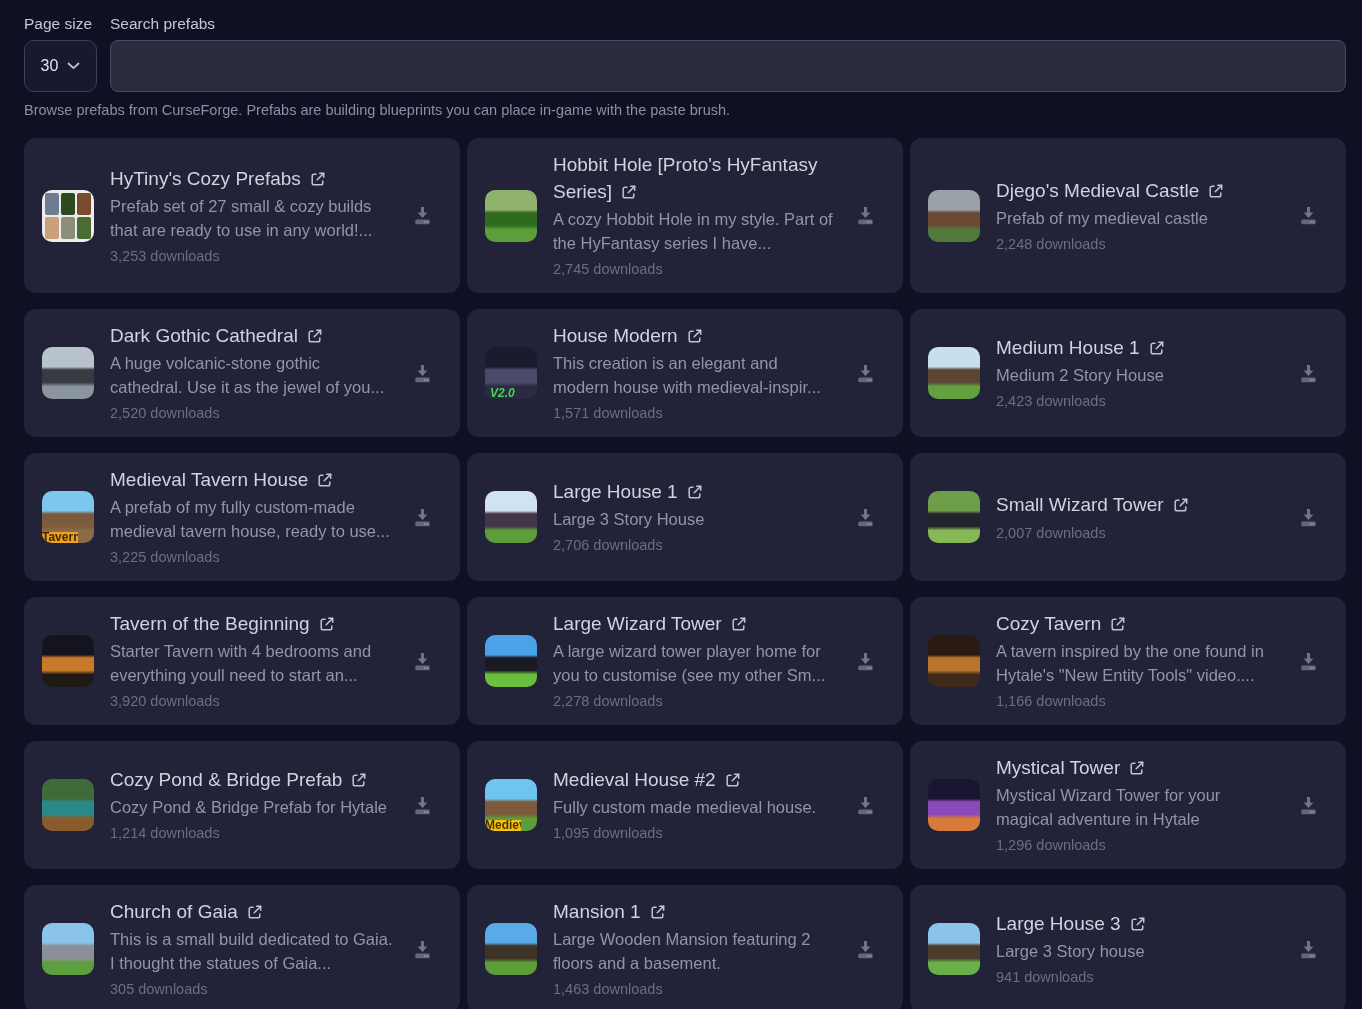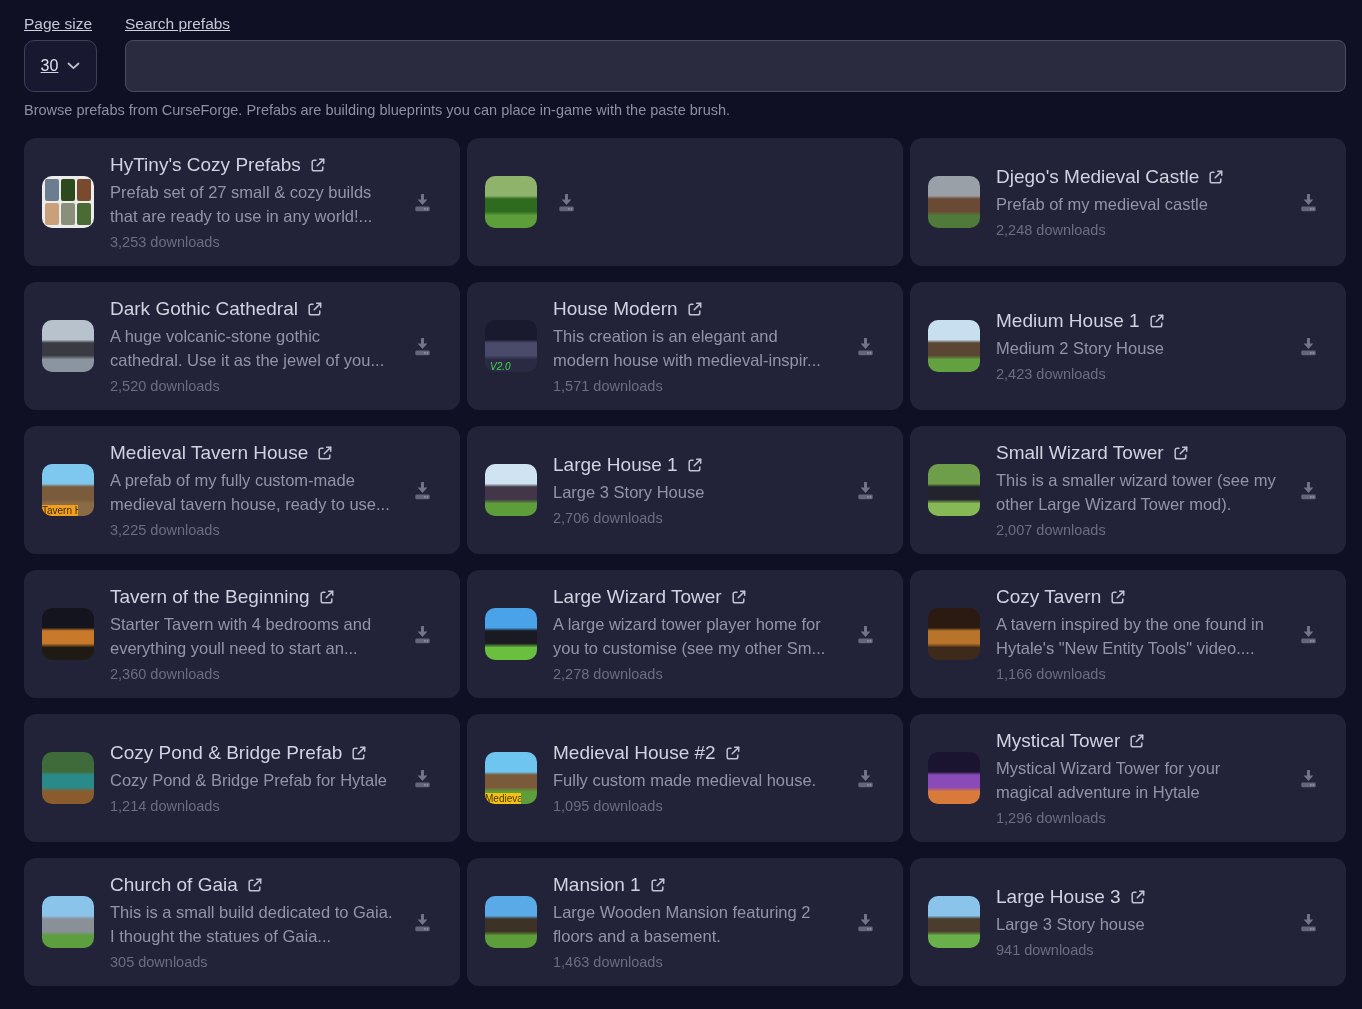--- a/index.html
+++ b/index.html
@@ -5,21 +5,21 @@
   * { box-sizing: border-box; margin: 0; padding: 0; }
   html, body { width: 1362px; height: 1009px; overflow: hidden; }
   body {
     background: #101024;
     font-family: "Liberation Sans", "DejaVu Sans", sans-serif;
     color: #d2d2e0;
   }
   .page { width: 1362px; height: 1009px; padding: 14px 16px 0 24px; overflow: hidden; }
 
   
-  .toolbar { display: flex; gap: 28px; align-items: center; text-decoration: underline; }
+  .toolbar { display: flex; gap: 13px; align-items: center; }
   .field { display: flex; flex-direction: column; }
   .field > label { font-size: 15.5px; line-height: 20px; color: #c6c6d4; margin-bottom: 6px; }
   .search-field { flex: 1; }
   .select {
     width: 73px; height: 52px; border-radius: 10px;
     border: 1px solid #3f3f58; background: #181830;
     display: flex; align-items: center; justify-content: center; gap: 9px;
     font-size: 16px; color: #e2e2ec; cursor: pointer;
   }
   .select svg { display: block; }
@@ -46,21 +46,21 @@
     min-height: 122px;
   }
   .thumb {
     width: 52px; height: 52px; border-radius: 10px; flex: 0 0 52px;
     position: relative; overflow: hidden;
   }
   .thumb.collage { background: #ececec; display: grid; grid-template-columns: 1fr 1fr 1fr; grid-template-rows: 1fr 1fr; gap: 2px; padding: 3px; }
   .thumb.collage .tile { border-radius: 2px; }
   .thumb-label {
     position: absolute; left: 0; right: 16px; bottom: 0;
-    font-size: 10px; font-weight: normal; line-height: 11px; text-align: center;
+    font-size: 12px; font-weight: bold; line-height: 11px; text-align: center;
     white-space: nowrap; overflow: hidden;
   }
   .content { flex: 1; min-width: 0; }
   .title-row { line-height: 26px; cursor: pointer; }
   .title { font-size: 19px; font-weight: 500; color: #d2d2e0; }
   .ext-icon { display: inline-block; vertical-align: -2px; margin-left: 9px; color: #c2c2d2; }
   .desc {
     margin-top: 1px; font-size: 16.5px; line-height: 24px; color: #9493ac;
     display: -webkit-box; -webkit-line-clamp: 2; -webkit-box-orient: vertical; overflow: hidden;
   }
@@ -122,20 +122,31 @@
         <rect x="5.6" y="15.6" width="12.8" height="4.2" rx="1.2" fill="#65657e"></rect>
         <circle cx="14.1" cy="17.7" r="0.85" fill="#9292aa"></circle>
         <circle cx="16.4" cy="17.7" r="0.85" fill="#9292aa"></circle>
       </svg>
     </button>
   </div>
       <div class="card">
     <div class="thumb" style="background: linear-gradient(rgb(143, 179, 106) 0%, rgb(143, 179, 106) 38%, rgb(47, 107, 31) 44%, rgb(47, 107, 31) 68%, rgb(93, 158, 58) 76%);">
       
     </div>
+    <div class="content">
+      <div class="title-row">
+        <span class="title">Hobbit Hole [Proto's HyFantasy Series]</span><svg class="ext-icon" width="16" height="16" viewBox="0 0 16 16">
+          <path d="M6 3.2 H4.1 A1.9 1.9 0 0 0 2.2 5.1 V11.9 A1.9 1.9 0 0 0 4.1 13.8 H10.9 A1.9 1.9 0 0 0 12.8 11.9 V10" stroke="currentColor" stroke-width="1.5" fill="none" stroke-linecap="round"></path>
+          <path d="M7.2 8.8 L13.6 2.4" stroke="currentColor" stroke-width="1.5" stroke-linecap="round"></path>
+          <path d="M9.7 2.3 H13.7 V6.3" stroke="currentColor" stroke-width="1.5" fill="none" stroke-linecap="round" stroke-linejoin="round"></path>
+        </svg>
+      </div>
+      <p class="desc">A cozy Hobbit Hole in my style. Part of the HyFantasy series I have...</p>
+      <p class="downloads">2,745 downloads</p>
+    </div>
     <button class="dl-btn">
       <svg width="27" height="27" viewBox="0 0 24 24">
         <path d="M10.7 4.5 h2.6 v4.8 h3 L12 14.2 L7.7 9.3 h3 z" fill="#73738c"></path>
         <rect x="5.6" y="15.6" width="12.8" height="4.2" rx="1.2" fill="#65657e"></rect>
         <circle cx="14.1" cy="17.7" r="0.85" fill="#9292aa"></circle>
         <circle cx="16.4" cy="17.7" r="0.85" fill="#9292aa"></circle>
       </svg>
     </button>
   </div>
       <div class="card">
@@ -287,21 +298,20 @@
       
     </div>
     <div class="content">
       <div class="title-row">
         <span class="title">Small Wizard Tower</span><svg class="ext-icon" width="16" height="16" viewBox="0 0 16 16">
           <path d="M6 3.2 H4.1 A1.9 1.9 0 0 0 2.2 5.1 V11.9 A1.9 1.9 0 0 0 4.1 13.8 H10.9 A1.9 1.9 0 0 0 12.8 11.9 V10" stroke="currentColor" stroke-width="1.5" fill="none" stroke-linecap="round"></path>
           <path d="M7.2 8.8 L13.6 2.4" stroke="currentColor" stroke-width="1.5" stroke-linecap="round"></path>
           <path d="M9.7 2.3 H13.7 V6.3" stroke="currentColor" stroke-width="1.5" fill="none" stroke-linecap="round" stroke-linejoin="round"></path>
         </svg>
       </div>
-      <p class="desc">This is a smaller wizard tower (see my other Large Wizard Tower mod).</p>
       <p class="downloads">2,007 downloads</p>
     </div>
     <button class="dl-btn">
       <svg width="27" height="27" viewBox="0 0 24 24">
         <path d="M10.7 4.5 h2.6 v4.8 h3 L12 14.2 L7.7 9.3 h3 z" fill="#73738c"></path>
         <rect x="5.6" y="15.6" width="12.8" height="4.2" rx="1.2" fill="#65657e"></rect>
         <circle cx="14.1" cy="17.7" r="0.85" fill="#9292aa"></circle>
         <circle cx="16.4" cy="17.7" r="0.85" fill="#9292aa"></circle>
       </svg>
     </button>
@@ -312,21 +322,21 @@
     </div>
     <div class="content">
       <div class="title-row">
         <span class="title">Tavern of the Beginning</span><svg class="ext-icon" width="16" height="16" viewBox="0 0 16 16">
           <path d="M6 3.2 H4.1 A1.9 1.9 0 0 0 2.2 5.1 V11.9 A1.9 1.9 0 0 0 4.1 13.8 H10.9 A1.9 1.9 0 0 0 12.8 11.9 V10" stroke="currentColor" stroke-width="1.5" fill="none" stroke-linecap="round"></path>
           <path d="M7.2 8.8 L13.6 2.4" stroke="currentColor" stroke-width="1.5" stroke-linecap="round"></path>
           <path d="M9.7 2.3 H13.7 V6.3" stroke="currentColor" stroke-width="1.5" fill="none" stroke-linecap="round" stroke-linejoin="round"></path>
         </svg>
       </div>
       <p class="desc">Starter Tavern with 4 bedrooms and everything youll need to start an...</p>
-      <p class="downloads">2,360 downloads</p>
+      <p class="downloads">3,920 downloads</p>
     </div>
     <button class="dl-btn">
       <svg width="27" height="27" viewBox="0 0 24 24">
         <path d="M10.7 4.5 h2.6 v4.8 h3 L12 14.2 L7.7 9.3 h3 z" fill="#73738c"></path>
         <rect x="5.6" y="15.6" width="12.8" height="4.2" rx="1.2" fill="#65657e"></rect>
         <circle cx="14.1" cy="17.7" r="0.85" fill="#9292aa"></circle>
         <circle cx="16.4" cy="17.7" r="0.85" fill="#9292aa"></circle>
       </svg>
     </button>
   </div>

